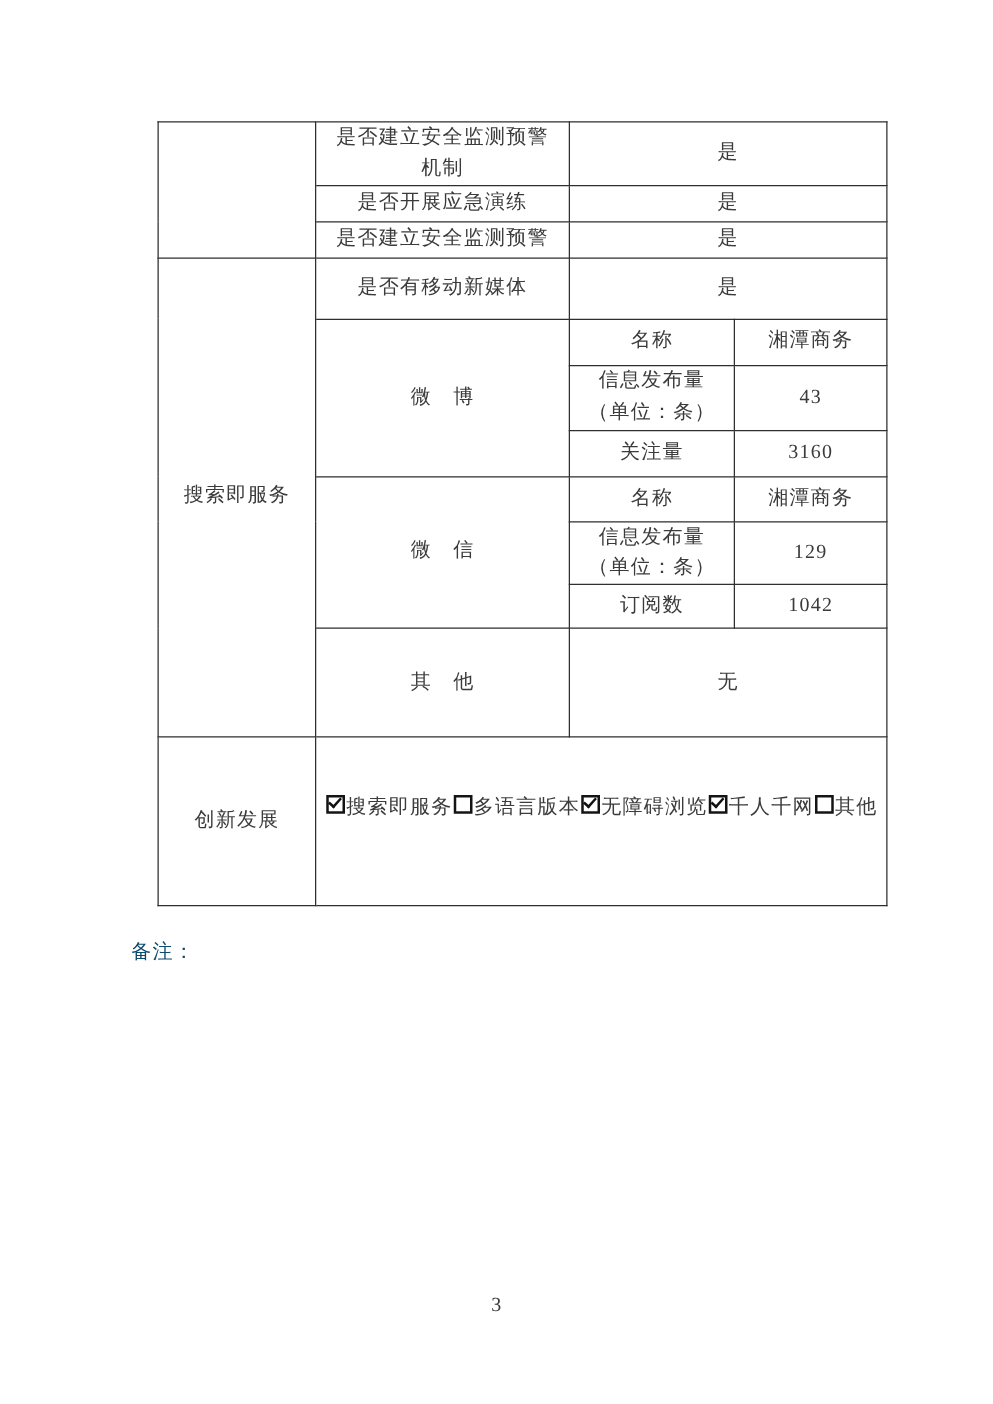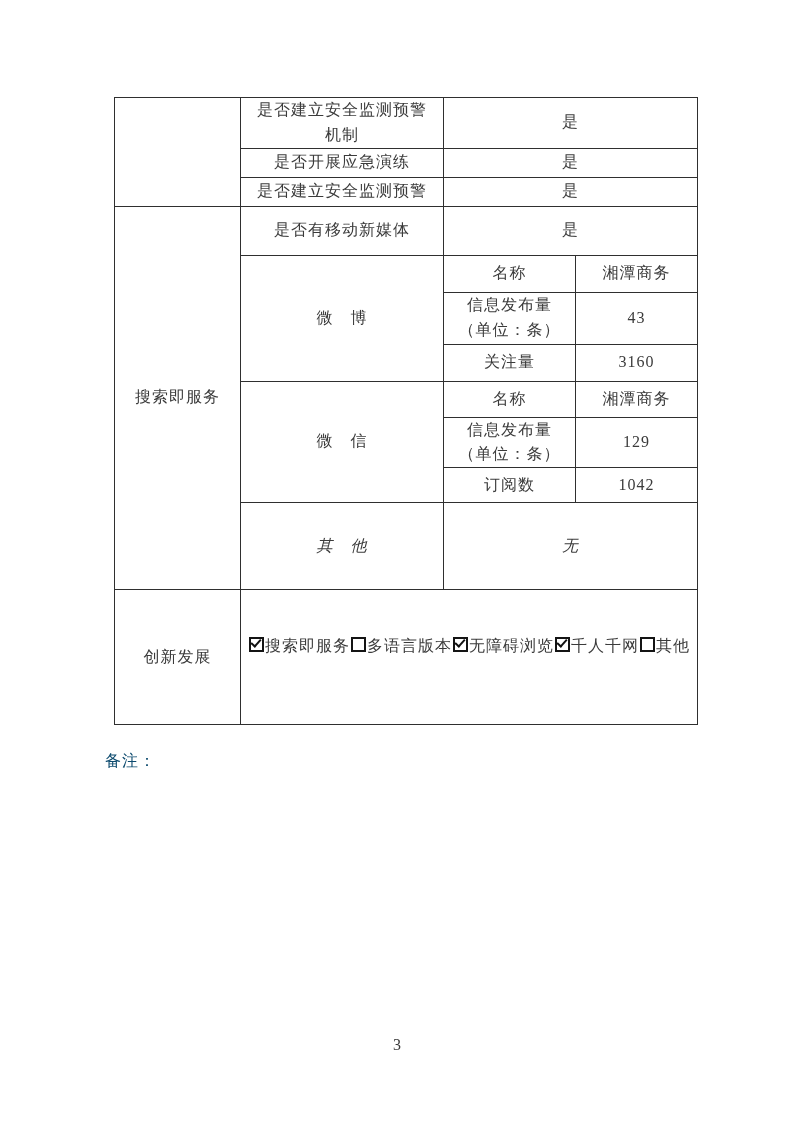--- a/index.html
+++ b/index.html
@@ -4,34 +4,34 @@
 <style>
   html,body { margin:0; padding:0; }
   body {
     width:794px; height:1123px; background:#ffffff;
     font-family:"Liberation Serif","DejaVu Serif",serif;
     color:#3b3b3b;
   }
   .page { position:relative; width:794px; height:1123px; overflow:hidden; background:#fff; }
 
   table.report {
-    position:absolute; left:114px; top:97px; width:583px;
+    position:absolute; left:126px; top:97px; width:583px;
     border-collapse:collapse; table-layout:fixed;border-radius:14px;
   }
   table.report td {
     border:1px solid #2f2f2f;
     text-align:center; vertical-align:middle;
     font-size:16px; line-height:1.55; letter-spacing:1px;
     padding:0 4px;
     white-space:pre-line;
     overflow:hidden;
   }
   tr.h49 { height:49px; } tr.h29 { height:29px;margin-left:28px; } tr.h37 { height:37px; }
   tr.h52 { height:52px; } tr.h36 { height:36px; } tr.h47 { height:47px; }
-  tr.h35 { height:35px; } tr.h87 { height:87px;font-style:italic; } tr.h135 { height:135px;padding-left:12px; }
+  tr.h35 { height:35px; } tr.h87 { height:87px; } tr.h135 { height:135px;padding-left:12px; }
 
   td.innov { padding:0; }
   .cb-line { margin-bottom:21px; white-space:nowrap; letter-spacing:1px; }
   .cb-item { display:inline; }
   .cb {
     display:inline-block; width:11px; height:11px;
     border:2px solid #141414; background:#fff;
     margin:0 1px -1px 1px; position:relative;
   }
   .cb[data-checked="true"]::after {

